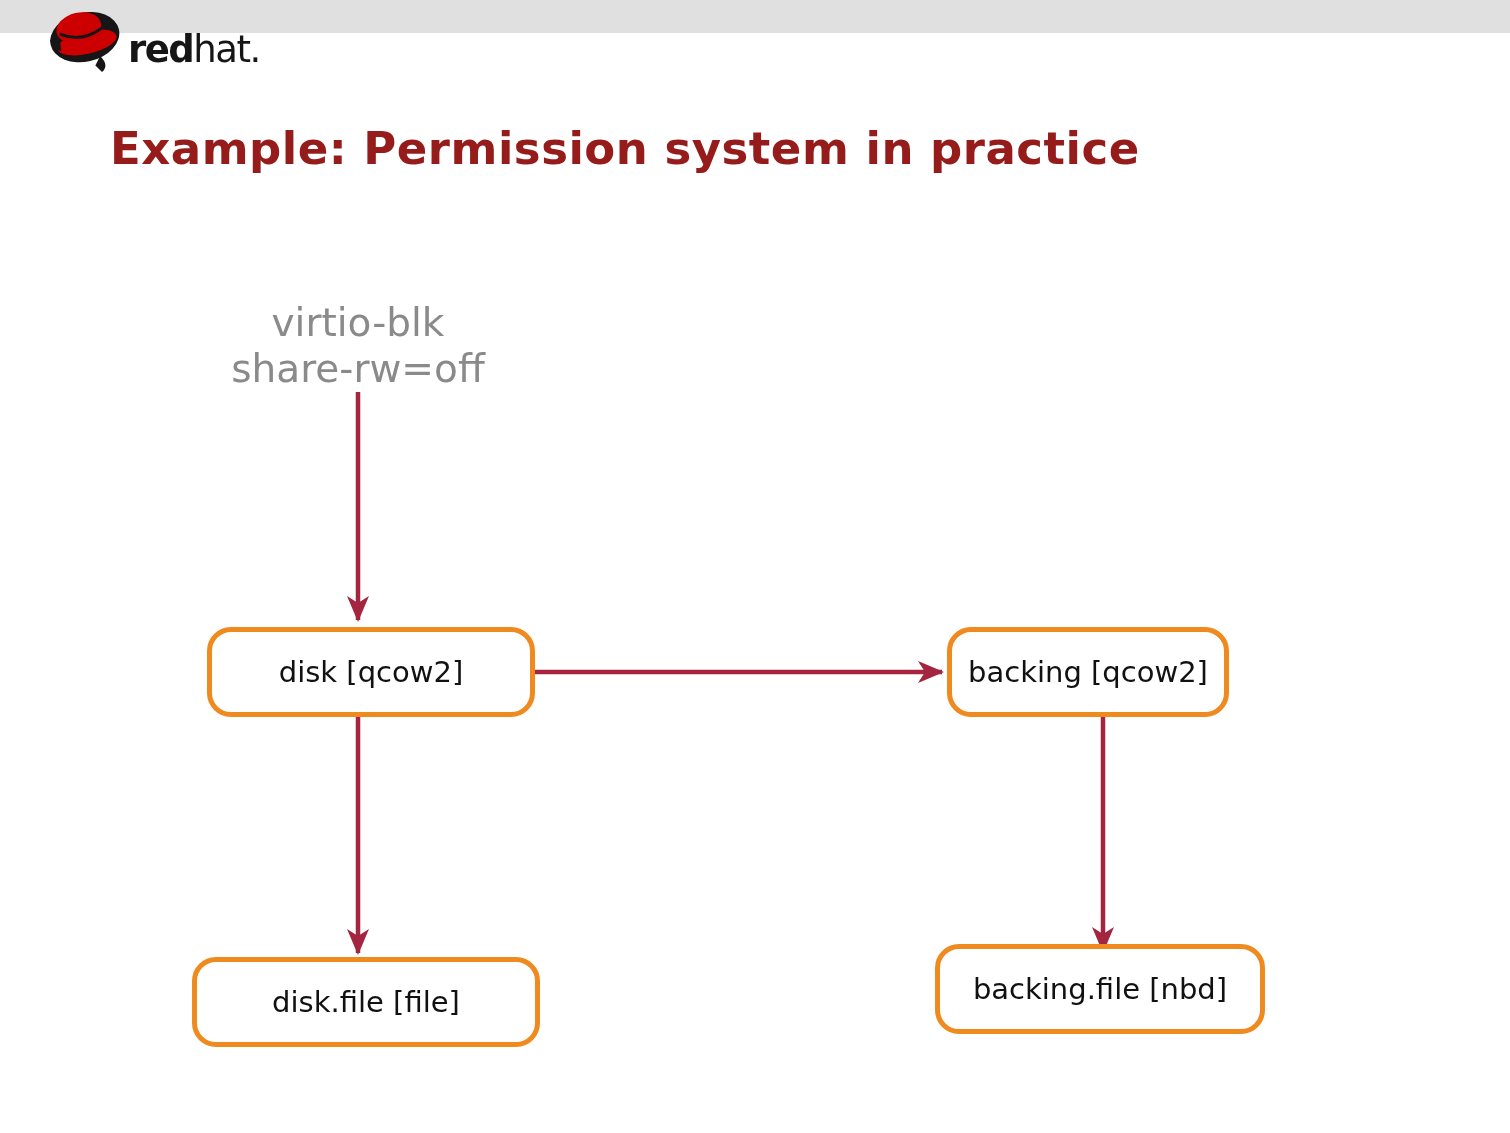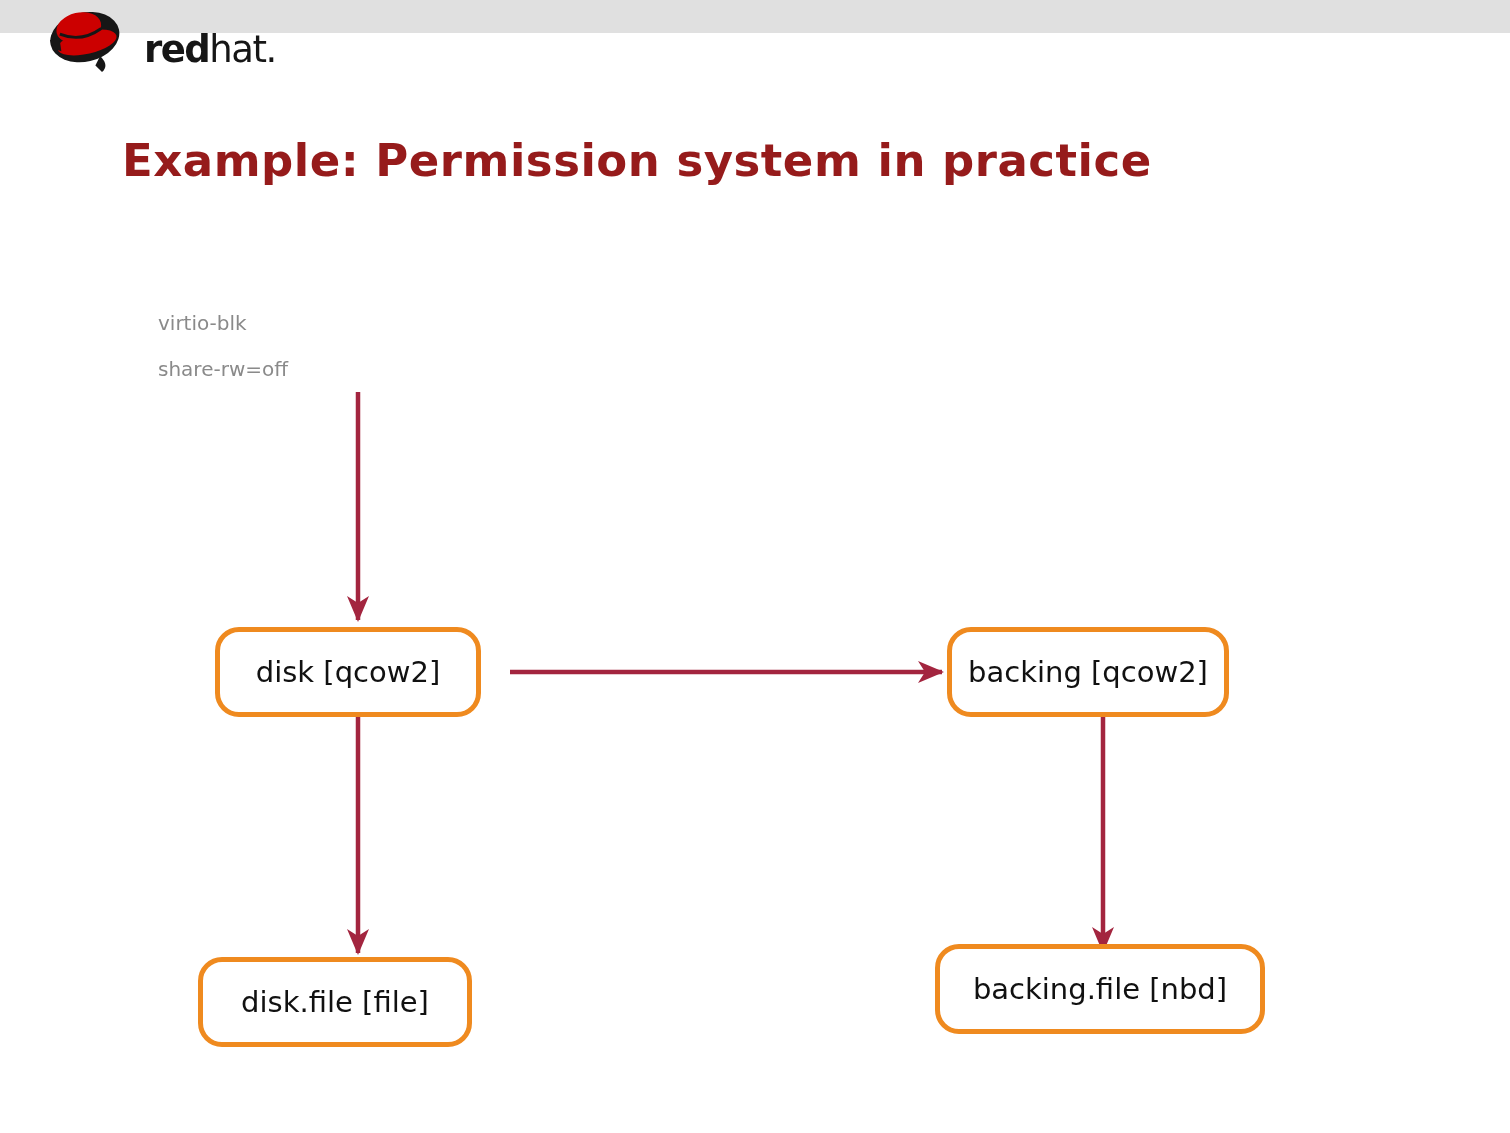--- a/index.html
+++ b/index.html
@@ -33,64 +33,63 @@
     gap: 6px;
   }
   .logo svg { display: block; }
   .wordmark {
     color: #161616;
     font-size: 37px;
     letter-spacing: -1.5px;
     line-height: 1;
     padding-bottom: 6px;
     white-space: nowrap;
-    margin-left: 16px;
   }
   .wordmark .b { font-weight: 800; }
   .wordmark .r { font-weight: 500; }
   
   .title {
     position: absolute;
     left: 110px;
     top: 122px;
-    margin: 12px;
+    margin: 0;
     width: 1300px;
     font-size: 45px;
     font-weight: bold;
     color: var(--title, #961b1b);
     letter-spacing: 0.5px;
   }
   
   .device-label {
     position: absolute;
     left: 158px;
     top: 300px;
     width: 400px;
-    text-align: left;
-    font-size: 20px;
+    text-align: center;
+    font-size: 39px;
     line-height: 46px;
     color: var(--device-label, #8a8a8a);
   }
   .node {
     position: absolute;
     box-sizing: border-box;
     height: 90px;
     background: #ffffff;
     border: 5px solid var(--node-border, #ef8a1f);
     border-radius: 24px;
     display: flex;
     align-items: center;
     justify-content: center;
     font-size: 29px;
     color: var(--node-text, #111111);
     white-space: nowrap;
   }
-  .node-disk         { left: 207px;  top: 627px; width: 266px; margin-left: 8px; }
+  .node-disk         { left: 207px;  top: 627px; width: 328px; }
   .node-backing      { left: 947px;  top: 627px; width: 282px; }
-  .node-disk-file    { left: 198px;  top: 957px; width: 274px; }
+  .node-disk-file    { left: 192px;  top: 957px; width: 348px; }
   .node-backing-file { left: 935px;  top: 944px; width: 330px; }
   .edges {
     position: absolute;
     left: 0; top: 0;
     pointer-events: none;
   }
   .edges line {
     stroke: var(--edge, #a3253f);
     stroke-width: 4.5px;
   }

